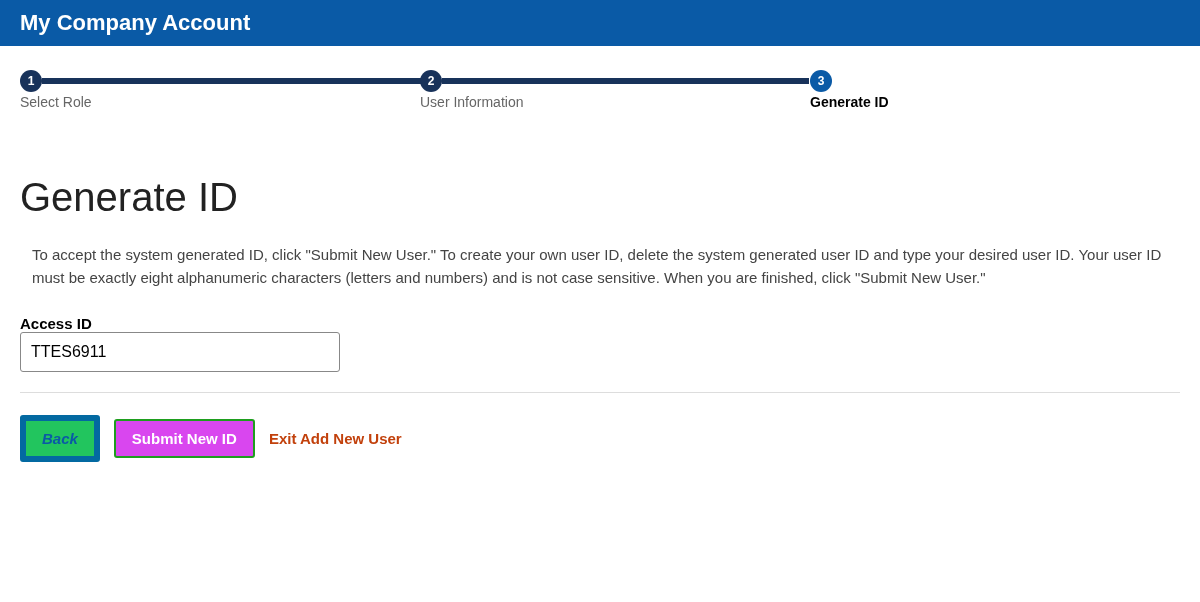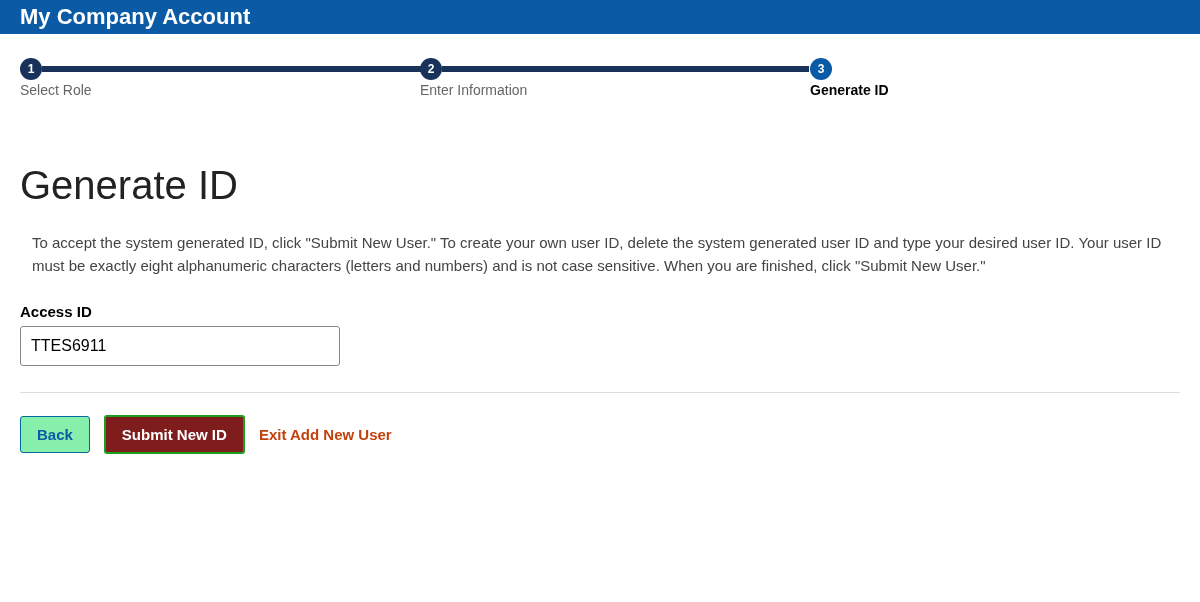--- a/index.html
+++ b/index.html
@@ -1,40 +1,40 @@
 <!DOCTYPE html>
 <html><head>
 <meta charset="utf-8">
 <style>
   * { box-sizing: border-box; }
   html, body { margin:0; padding:0; font-family: Arial, Helvetica, sans-serif; width:1200px; height:602px; background:#fff; color:#222; }
-  .header { background:#0a5aa6; color:#fff; padding:4px 20px; font-size:22px; font-weight:bold; }
+  .header { background:#0a5aa6; color:#fff; padding:10px 20px; font-size:22px; font-weight:bold; }
   .content { padding:18px 20px 0 20px; }
 
   
   .stepper { position:relative; height:65px; margin-top:6px; }
   .step-dot { width:22px; height:22px; border-radius:50%; background:#18325a; color:#fff; font-size:12px; font-weight:bold; display:flex; align-items:center; justify-content:center; position:absolute; top:0; }
   .step-connector { position:absolute; top:8px; height:6px; background:#18325a; }
   .step-label { position:absolute; top:24px; font-size:14px; color:#666; }
   .step-label.active { color:#000; font-weight:bold; }
   .dot-current { background:#0a5aa6; }
 
   h1.page-title { font-size:40px; font-weight:400; color:#222; margin:40px 0 24px 0; }
   p.intro { font-size:15px; color:#444; margin:0 0 22px 0; line-height:1.4; }
   p.details { font-size:15px; color:#444; margin:0 0 26px 12px; line-height:1.5; }
 
-  .field-label { font-size:15px; font-weight:bold; color:#000; margin-bottom:6px; display:block; }
-  .text-input { width:320px; padding:10px 10px; font-size:16px; border:1px solid #888; border-radius:3px; margin-bottom:26px; }
+  .field-label { font-size:15px; font-weight:bold; color:#000; display:block; }
+  .text-input { width:320px; padding:10px 10px; font-size:16px; border:1px solid #888; border-radius:3px; margin-bottom:20px; }
 
   .divider { border:0; border-top:1px solid #ddd; margin:0 0 22px 0; }
 
   .btn-row { display:flex; align-items:center; gap:14px; }
   .btn { padding:9px 16px; font-size:15px; font-weight:bold; border-radius:3px; cursor:pointer; }
-  .btn-back { background:#86efac; color:#0a5aa6; border:1px solid #0369a1; }
-  .btn-submit { background:#7f1d1d; color:#fff; border:2px solid #1e9e1e; }
+  .btn-back { background:#22c55e; color:#0a5aa6; border:6px solid #0369a1;font-style:italic; }
+  .btn-submit { background:#d946ef; color:#fff; border:2px solid #1e9e1e; }
   .link-exit { color:#c2410c; font-size:15px; font-weight:bold; text-decoration:none; cursor:pointer; }
 </style>
 </head>
 <body>
 
 <div class="header">
   <span>My Company Account</span>
 </div>
 
 <div class="content">
@@ -48,21 +48,21 @@
         <span>1</span>
       </span>
     <span class="step-dot" style="left:400px;">
         <span>2</span>
       </span>
     <span class="step-dot dot-current" style="left:790px;">
         <span>3</span>
       </span>
 
     <span class="step-label" style="left:0;">Select Role</span>
-    <span class="step-label" style="left:400px;">Enter Information</span>
+    <span class="step-label" style="left:400px;">User Information</span>
     <span class="step-label active" style="left:790px;">Generate ID</span>
   </div>
 
   <h1 class="page-title">Generate ID</h1>
 
   <p class="details">To accept the system generated ID, click "Submit New User." To create your own user ID, delete the system generated user ID and type your desired user ID. Your user ID must be exactly eight alphanumeric characters (letters and numbers) and is not case sensitive. When you are finished, click "Submit New User."</p>
 
   <label class="field-label">Access ID</label>
   <input type="text" class="text-input" value="TTES6911" style="">
 

